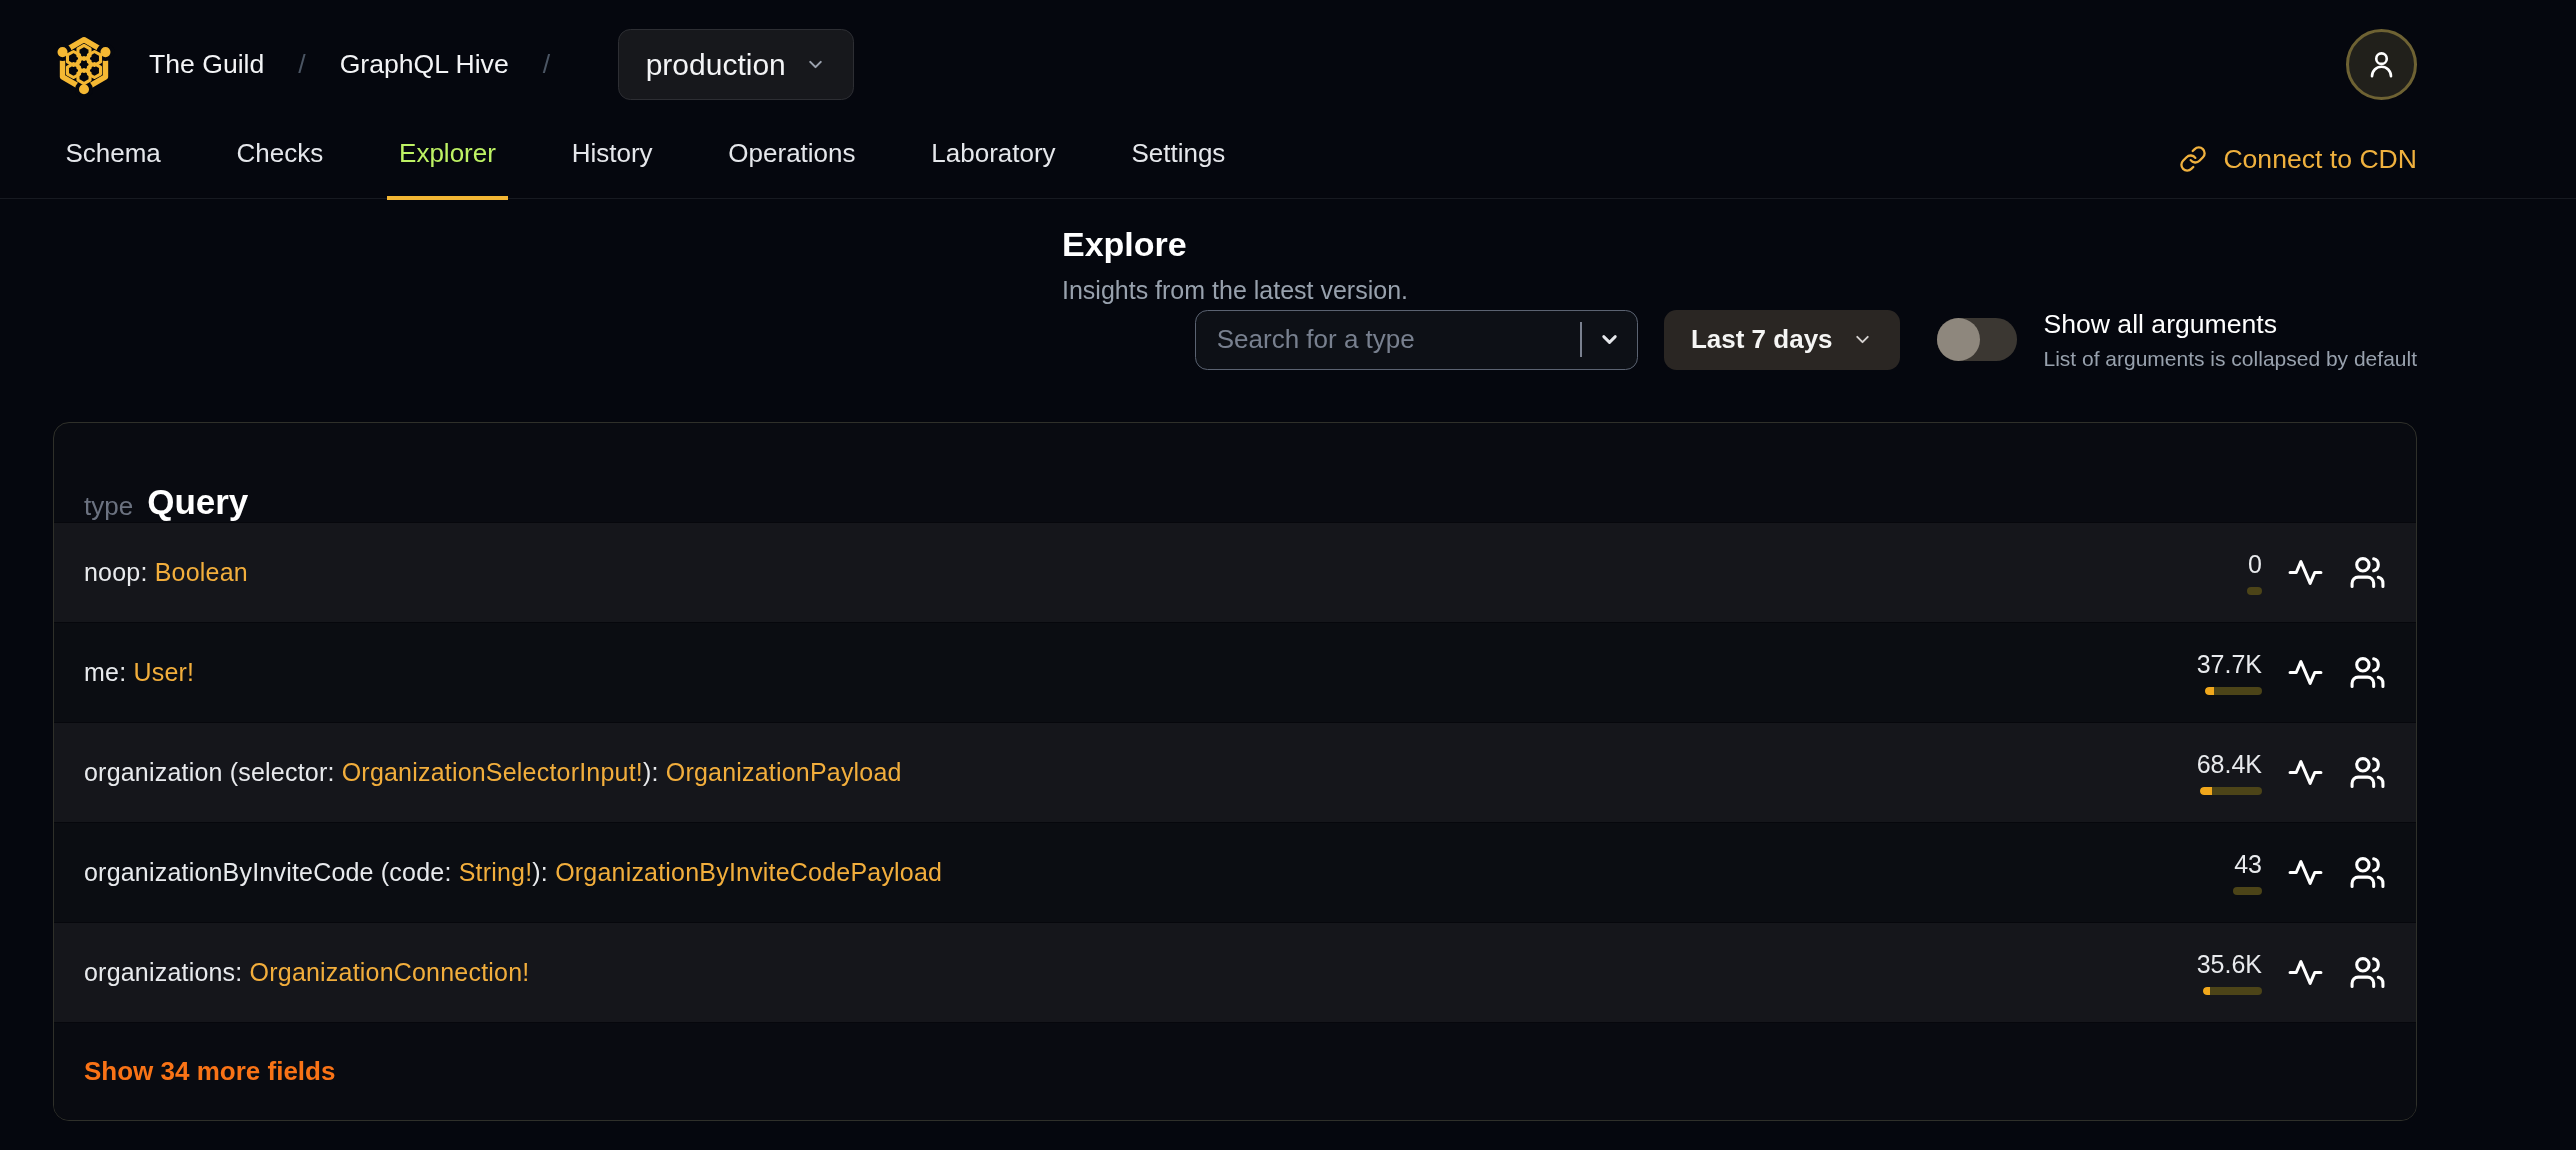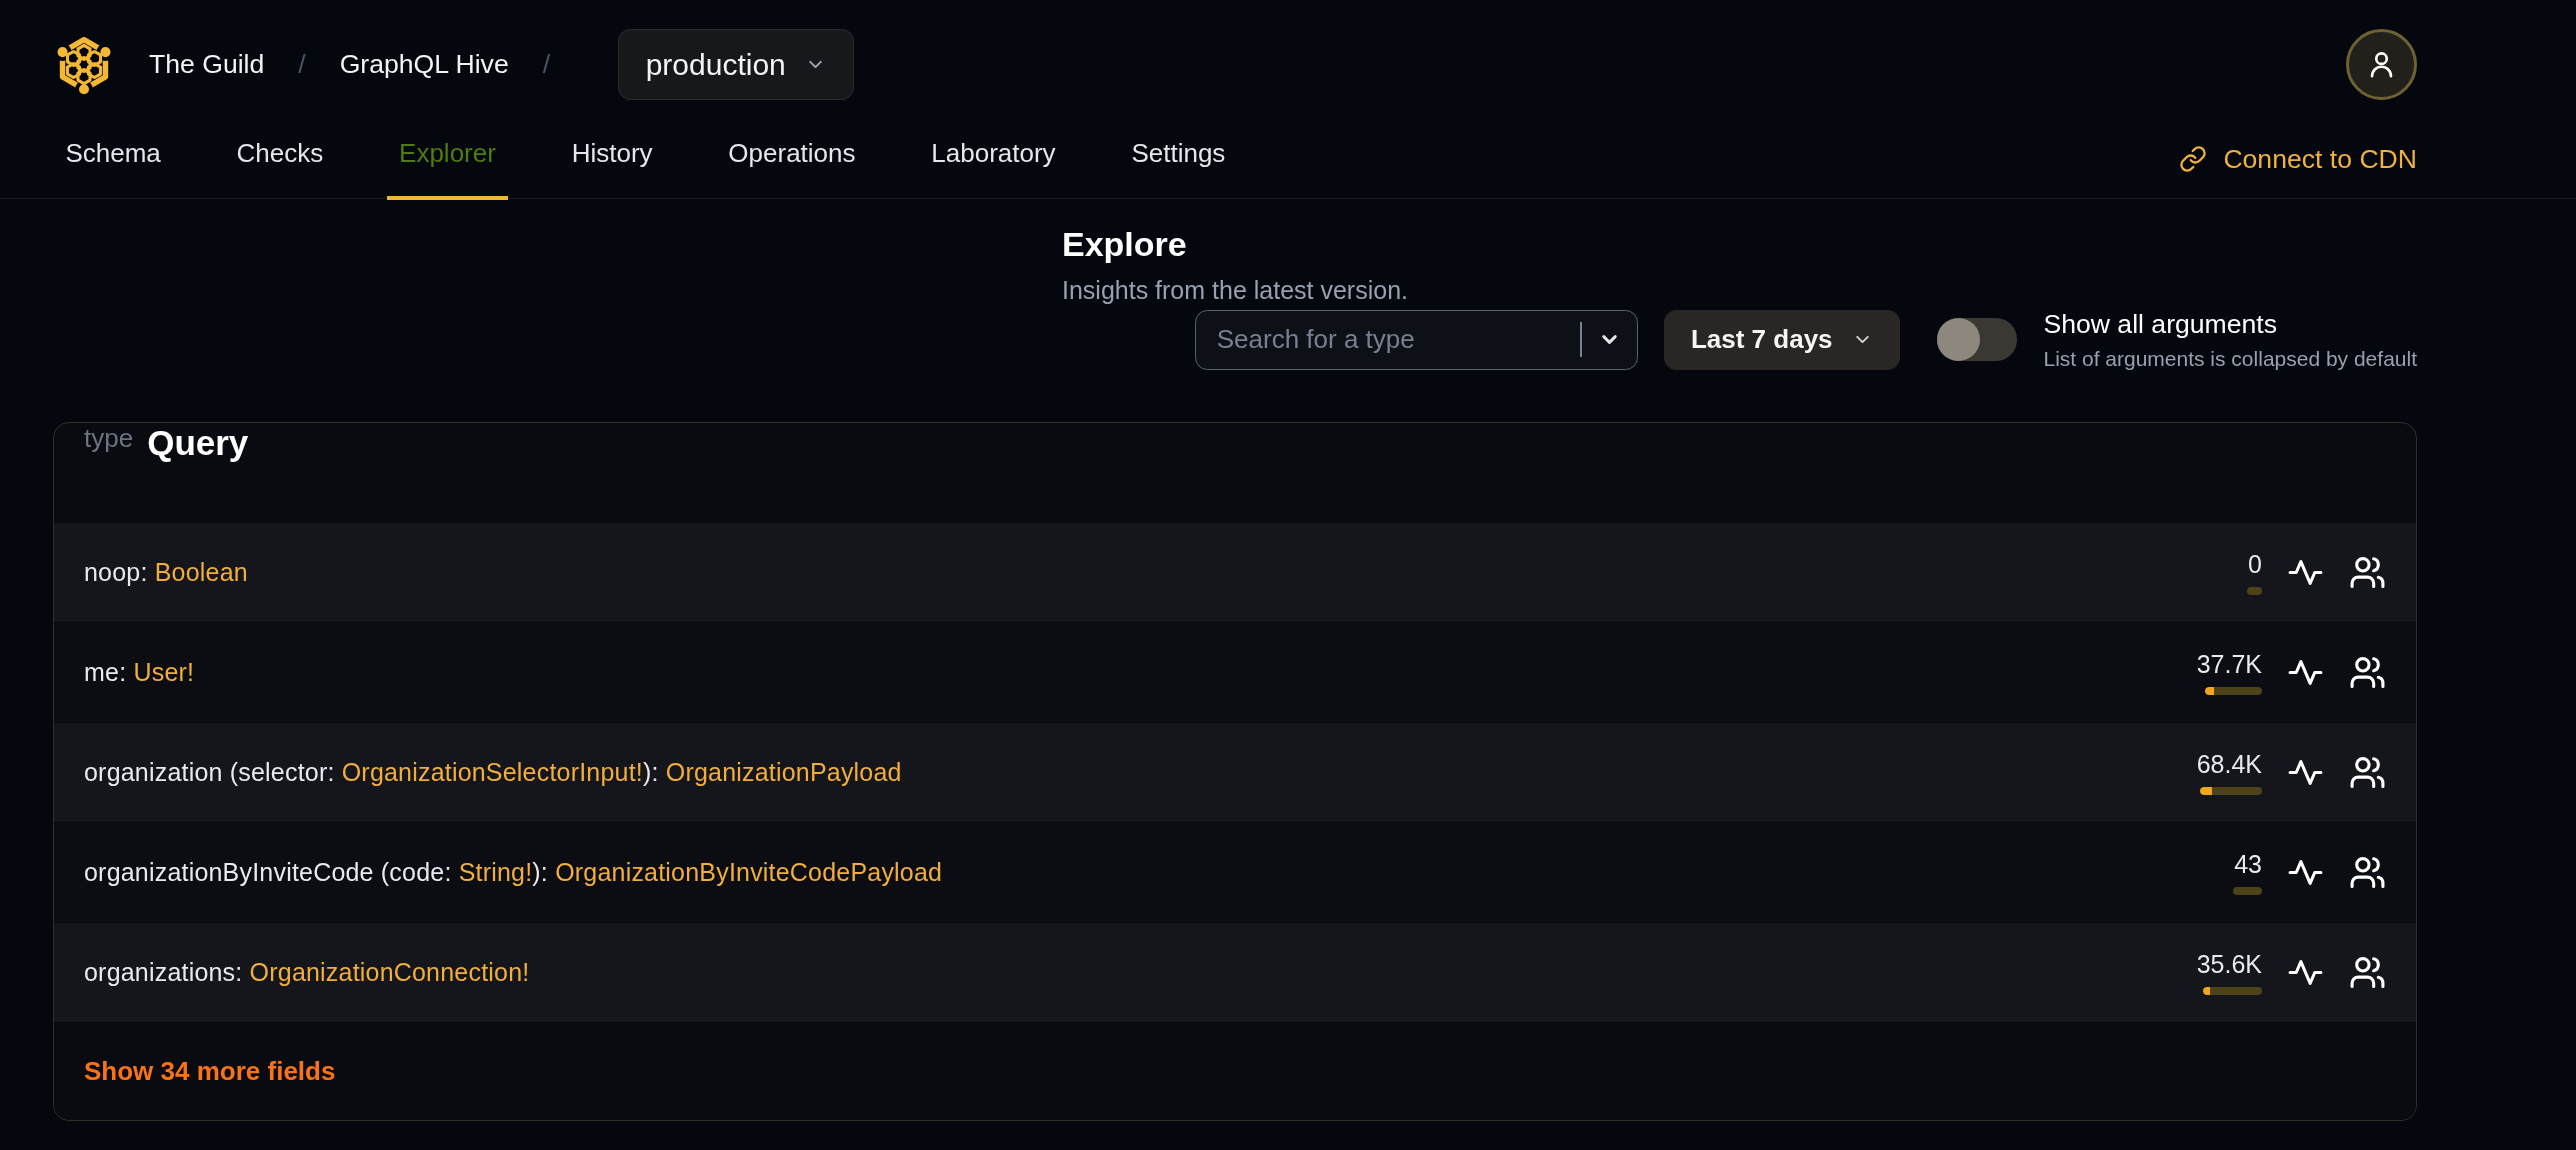--- a/index.html
+++ b/index.html
@@ -29,21 +29,21 @@
     display:flex; align-items:center; justify-content:center; cursor:pointer;
   }
 
   
   .navbar { display:flex; align-items:flex-end; border-bottom:1.8px solid #171a21; margin-top:16px; padding:0 159px 0 53px; }
   .tabs { display:flex; gap:51px; }
   .tab {
     font-size:26px; color:#e5e7eb; padding:16px 12.4px 26.6px 12.4px; cursor:pointer;
     border-bottom:4.4px solid transparent; margin-bottom:-1.8px;
   }
-  .tab.active { color:#4d7c0f; border-bottom-color:#f3b634; }
+  .tab.active { color:#bef264; border-bottom-color:#f3b634; }
   .cdn-link { margin-left:auto; display:flex; align-items:center; gap:16px; color:#f0b13e; font-size:26.6px; cursor:pointer; padding-bottom:23px; }
 
   
   .page-head { display:flex; align-items:center; margin-top:26px;flex-direction:column; }
   .page-title { font-size:34px; font-weight:700; color:#ffffff; }
   .page-sub { font-size:25px; color:#98a1ad; margin-top:12.4px; }
   .controls { margin-left:auto; display:flex; align-items:center; gap:26.6px; margin-top:3.5px; }
 
   .search-box {
     display:flex; align-items:center; width:443px; height:60px;
@@ -73,21 +73,21 @@
   }
   .toggle-labels { display:flex; flex-direction:column; gap:7px; }
   .toggle-title { font-size:26.6px; color:#ffffff; }
   .toggle-desc { font-size:21px; color:#98a1ad; }
 
   
   .type-card {
     margin-top:51px; border:1.8px solid #2f302a; border-radius:16px;
     background:#090b11; overflow:hidden;
   }
-  .type-card-header { display:flex; align-items:flex-start; gap:14px; padding:0 30px; height:99px; }
+  .type-card-header { display:flex; align-items:flex-end; gap:14px; padding:0 30px; height:99px; }
   .type-kind { color:#6b7280; font-size:26px; }
   .type-name { color:#ffffff; font-size:35px; font-weight:700; }
 
   .field-row {
     display:flex; align-items:center; height:100px; padding:0 30px;
     border-top:1.8px solid #06070c;
   }
   .field-row:nth-child(odd) { background:#15161b; }
   .field-row:nth-child(even) { background:#0b0d12; }
   .field-sig { font-size:25px; color:#e8eaed; letter-spacing:0.2px; }

